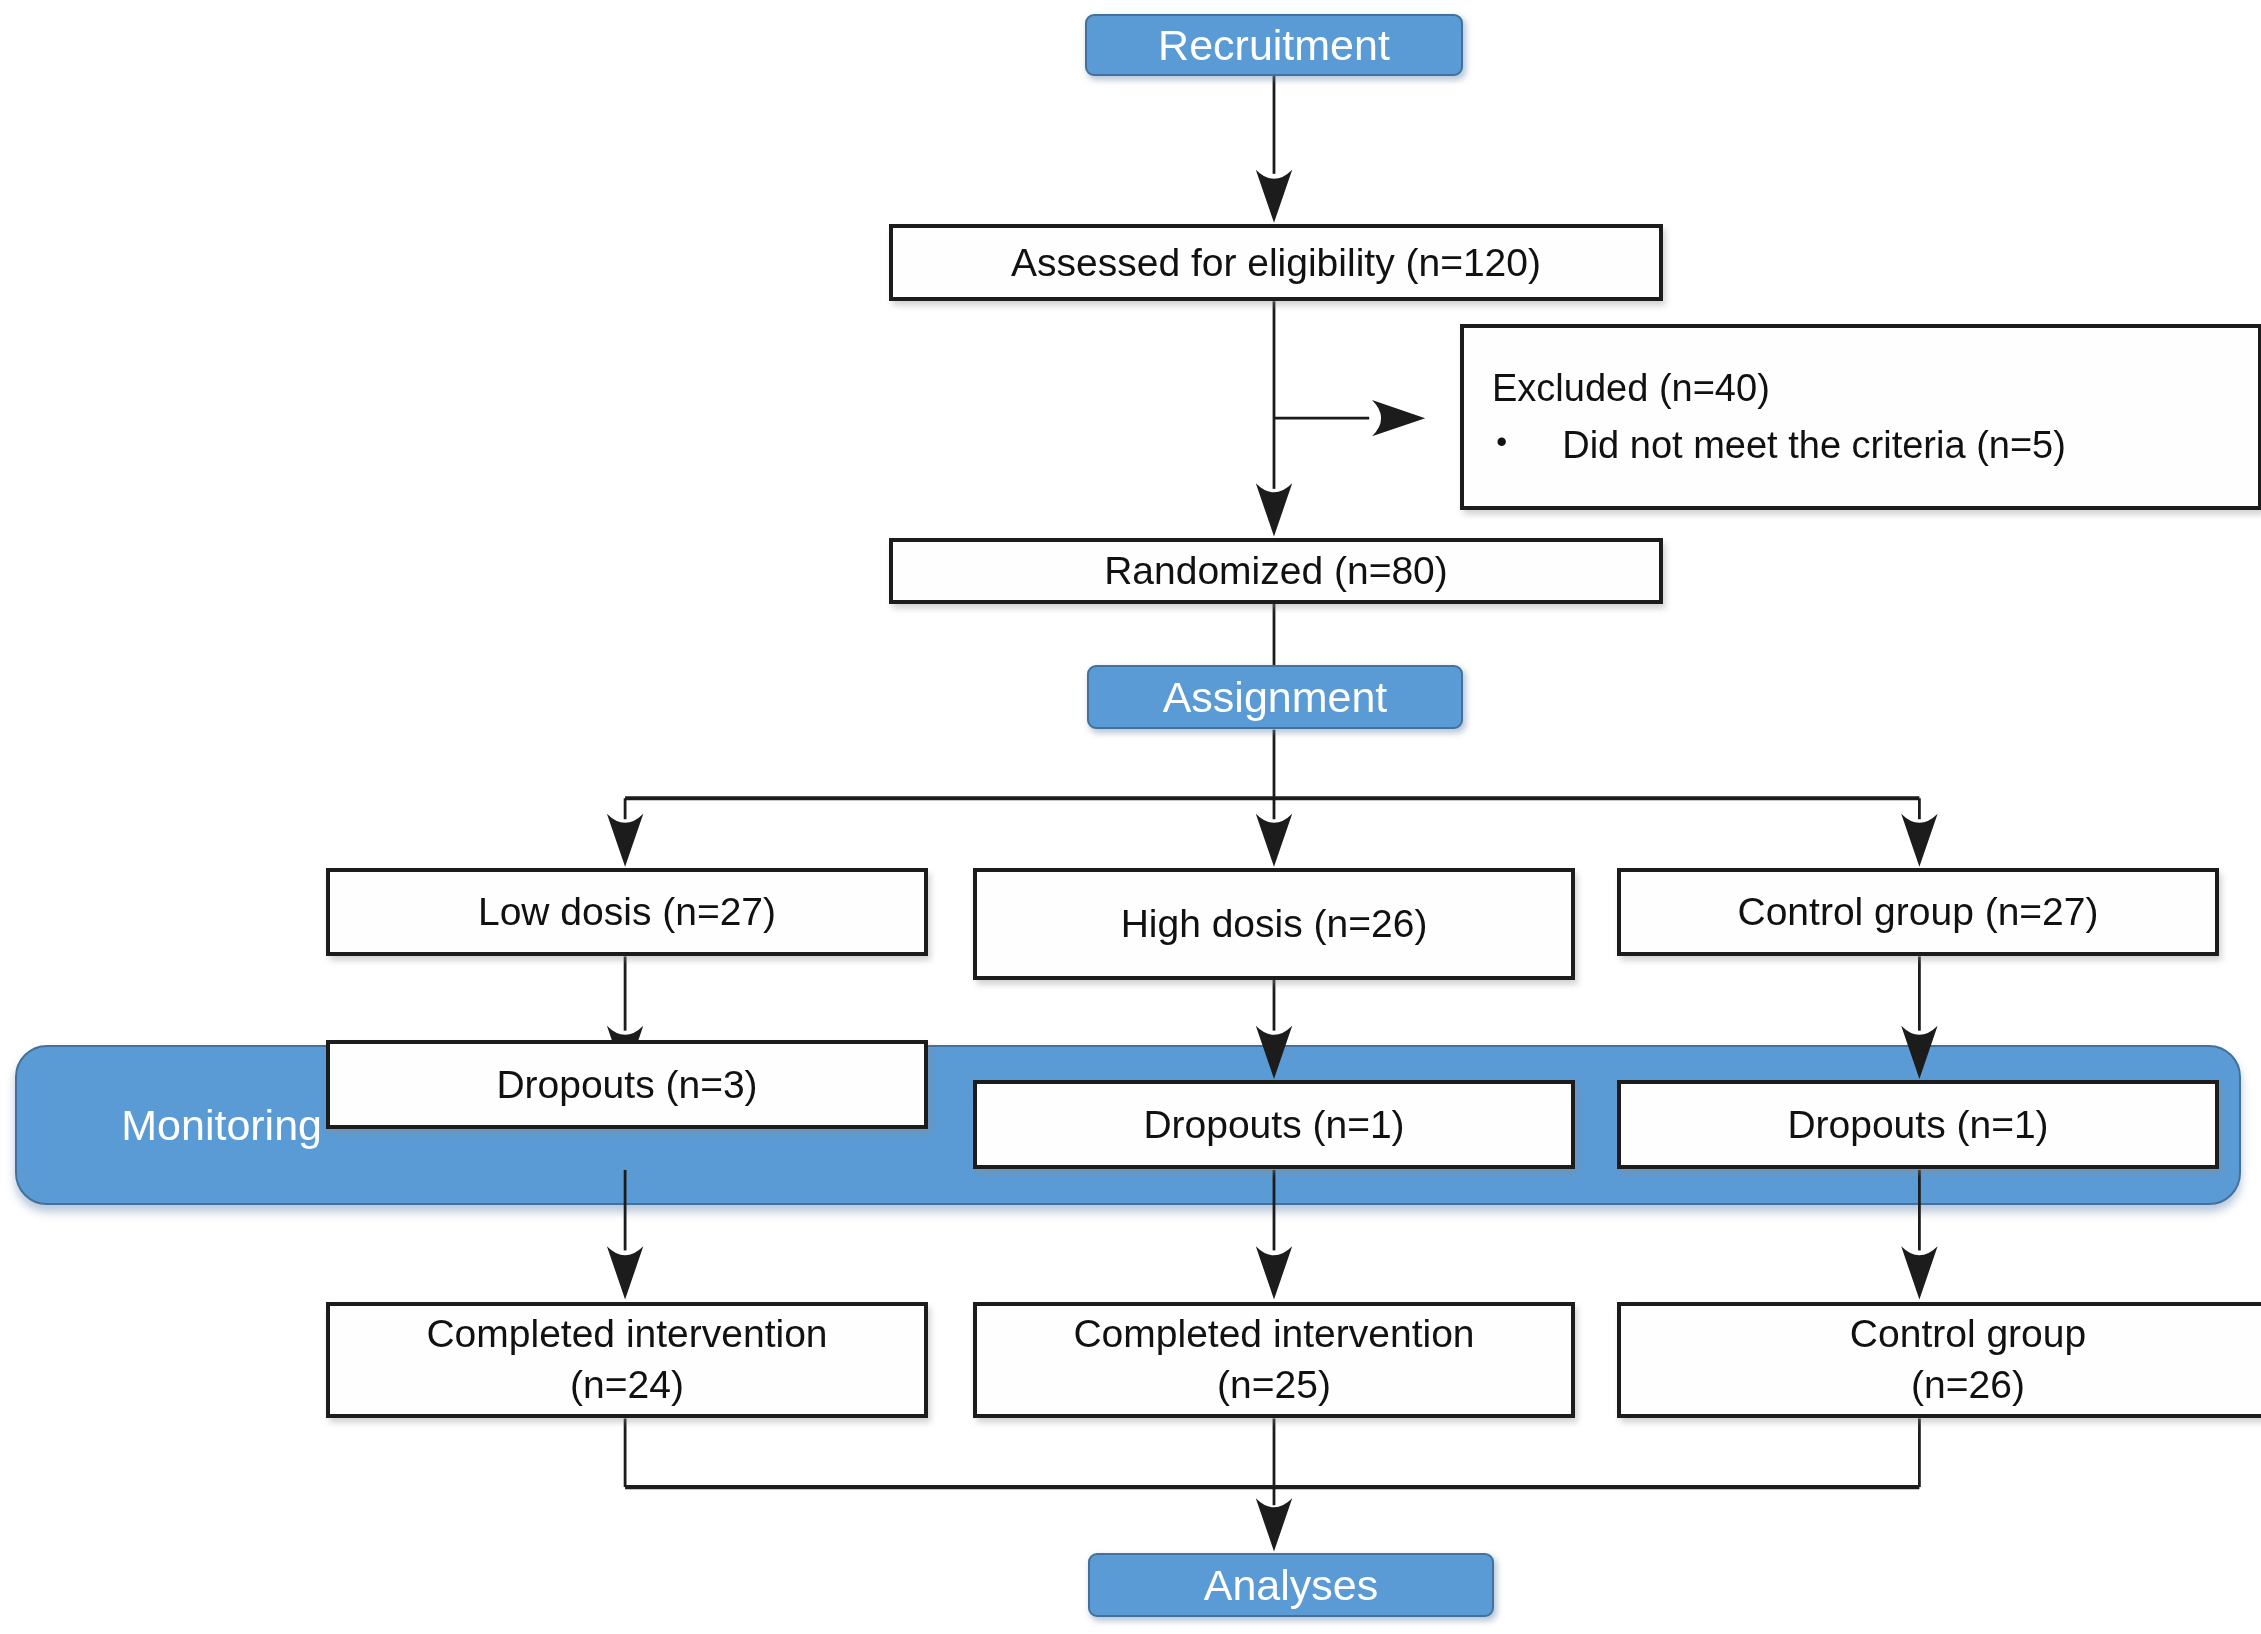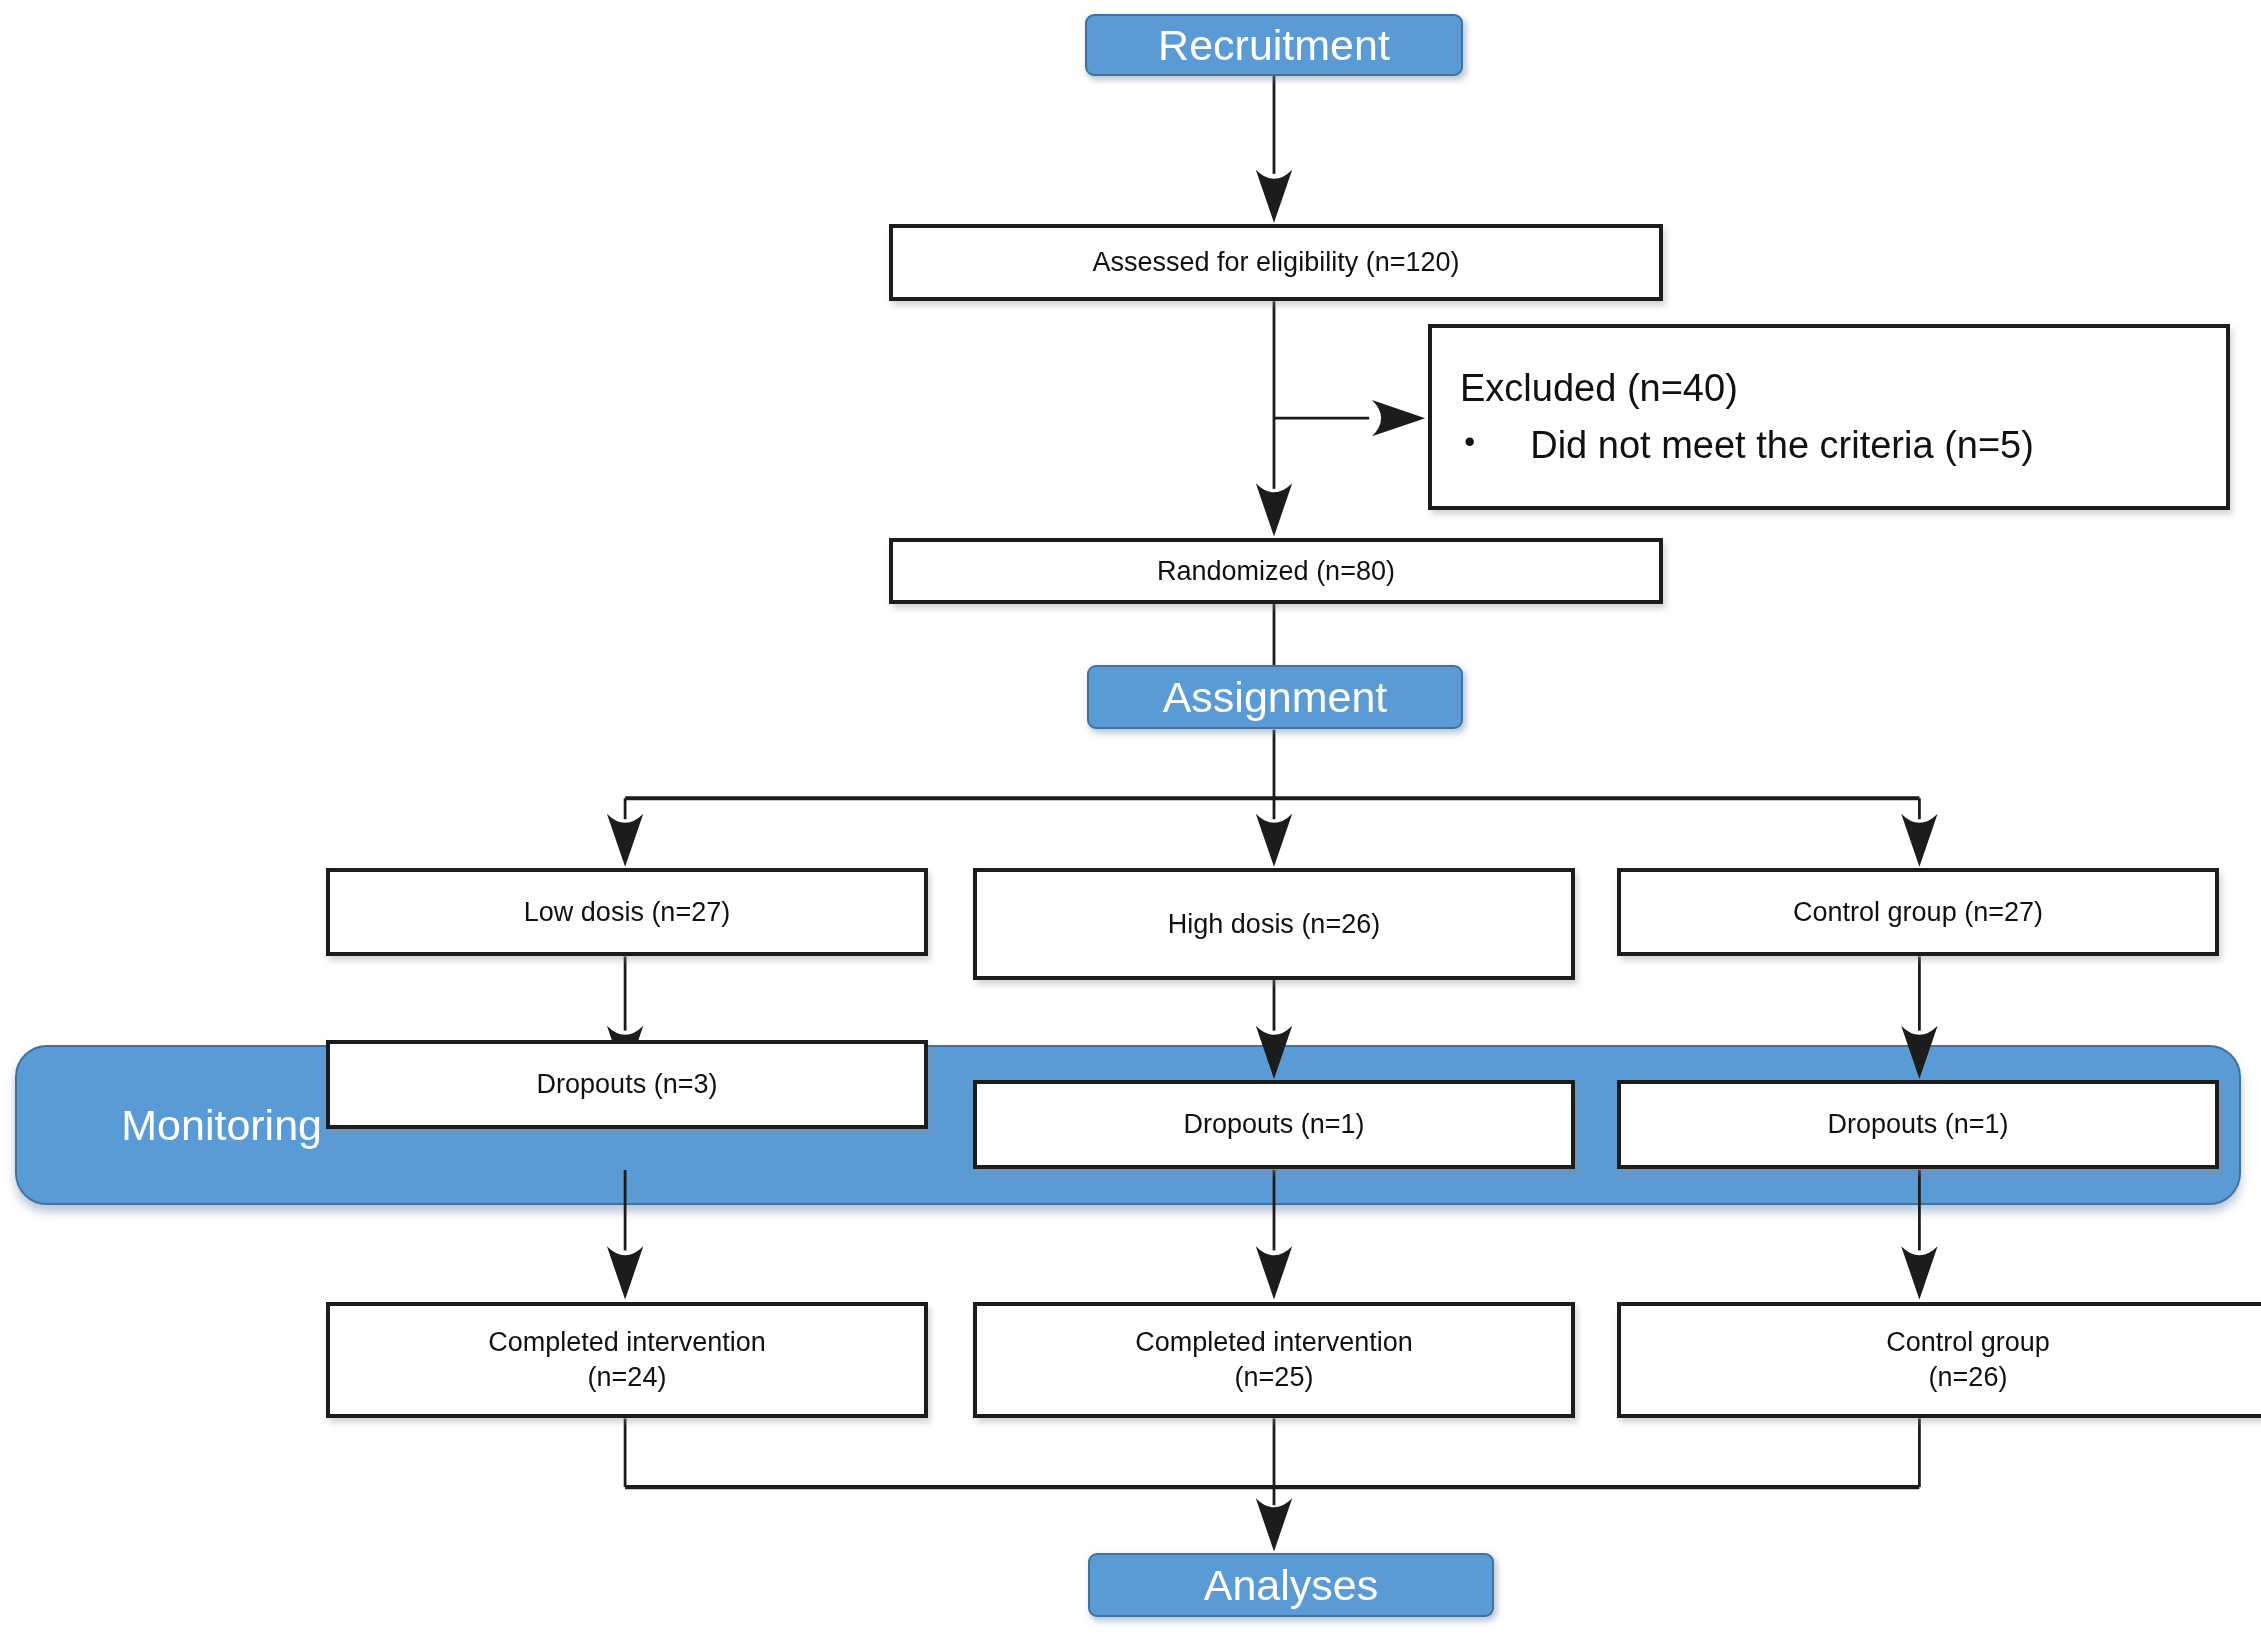--- a/index.html
+++ b/index.html
@@ -39,29 +39,29 @@
     border-radius:9px;
     display:flex;align-items:center;justify-content:center;
     color:var(--phase-text,#ffffff);font-size:43px;
     box-shadow:2.1px 3.5px 6.3px rgba(110,140,170,.5);
   }
   .wbox{
     position:absolute;z-index:2;box-sizing:border-box;
     background:var(--box-fill,#fefefe);
     border:4.2px solid var(--box-border,#1c1c1c);
     display:flex;align-items:center;justify-content:center;
-    color:var(--box-text,#111111);font-size:27px;text-align:center;
+    color:var(--box-text,#111111);font-size:39px;text-align:center;
     box-shadow:2.8px 4.9px 6.3px rgba(140,140,140,.4);
   }
   .two{flex-direction:column;line-height:1.3}
 
   .excluded{
     flex-direction:column;align-items:flex-start;justify-content:center;
     text-align:left;font-size:38px;
-    padding:7px 21px 7px 28px;gap:14px;
+    padding:7px 21px 7px 28px;gap:14px;margin-left:32px;
   }
   .bullets{display:flex;flex-direction:column;gap:12.6px}
   .bullet{display:flex;align-items:flex-start}
   .bullet .dot{width:66px;padding-left:4.2px;font-size:31px}
   .bullet .dot::before{content:"\2022"}
 
   
   #recruitment{left:1085px;top:14px;width:378px;height:62px}
   #assessed{left:889px;top:224px;width:774px;height:77px}
   #excluded{left:1428px;top:324px;width:802px;height:186px}

